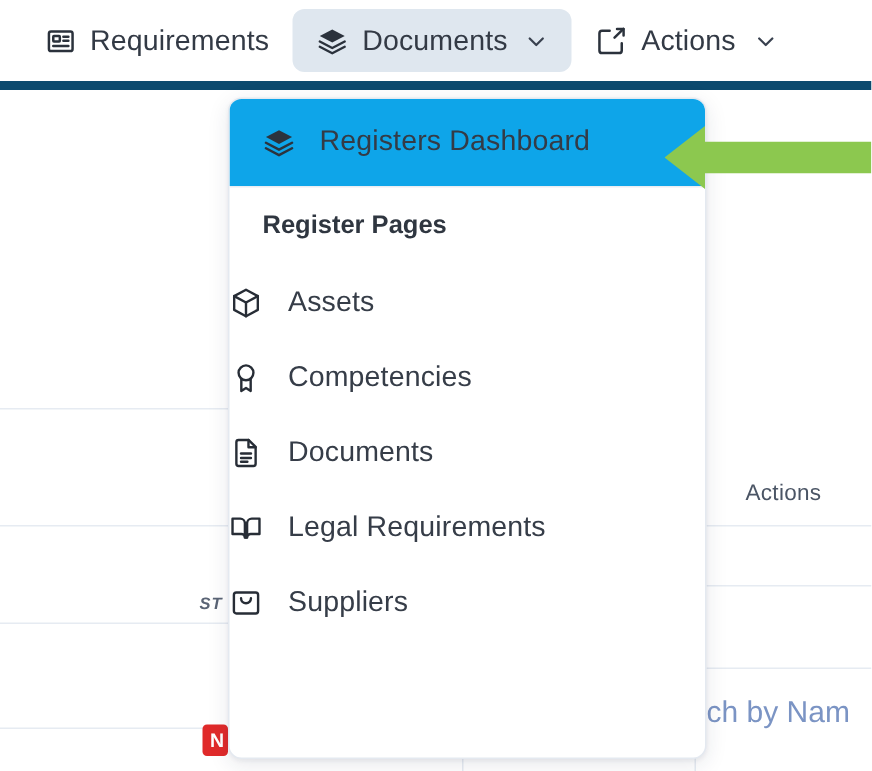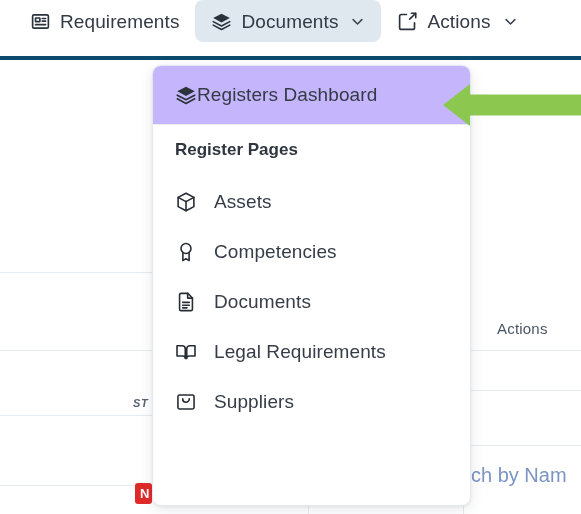--- a/index.html
+++ b/index.html
@@ -20,23 +20,23 @@
     background: #ffffff;
   }
 
   
   .topnav {
     position: absolute;
     left: 0; top: 0;
     width: 581px;
     height: 60px;
     background: #ffffff;
-    border-bottom: 4px solid #0c4a6e;
-    display: flex;
-    align-items: flex-start;
+    border-bottom: 6px solid #0c4a6e;
+    display: flex;
+    align-items: center;
     padding-left: 14px;
   }
 
   .nav-btn {
     display: flex;
     align-items: center;
     gap: 9px;
     height: 42px;
     padding: 0 16px;
     border-radius: 8px;
@@ -122,23 +122,23 @@
     border-radius: 9px;
     box-shadow: 0 4px 14px rgba(28,42,70,.10), 0 1px 3px rgba(28,42,70,.06);
     overflow: hidden;
   }
 
   .menu-top-item {
     position: relative;
     height: 58px;
     display: flex;
     align-items: center;
-    gap: 0;
+    gap: 16px;
     padding-left: 22px;
-    background: #c4b5fd;
+    background: #0ea5e9;
     cursor: pointer;
   }
   .menu-top-item .mico { color: #2c333d; width: 22px; height: 22px; display:inline-flex; align-items:center; justify-content:center; }
   .menu-top-item .mlabel {
     font-size: 19px;
     color: #343b46;
     letter-spacing: .1px;
   }
 
   .menu-sep {
@@ -158,21 +158,20 @@
     text-align: center;
   }
 
   .menu-list { padding-top: 2px; }
 
   .menu-item {
     height: 50px;
     display: flex;
     align-items: center;
     gap: 17px;
-    padding-left: 22px;
     cursor: pointer;
   }
   .menu-item .mico {
     width: 22px; height: 22px;
     display: inline-flex; align-items: center; justify-content: center;
     color: #272d36;
     flex: 0 0 auto;
   }
   .menu-item .mlabel {
     font-size: 19px;

